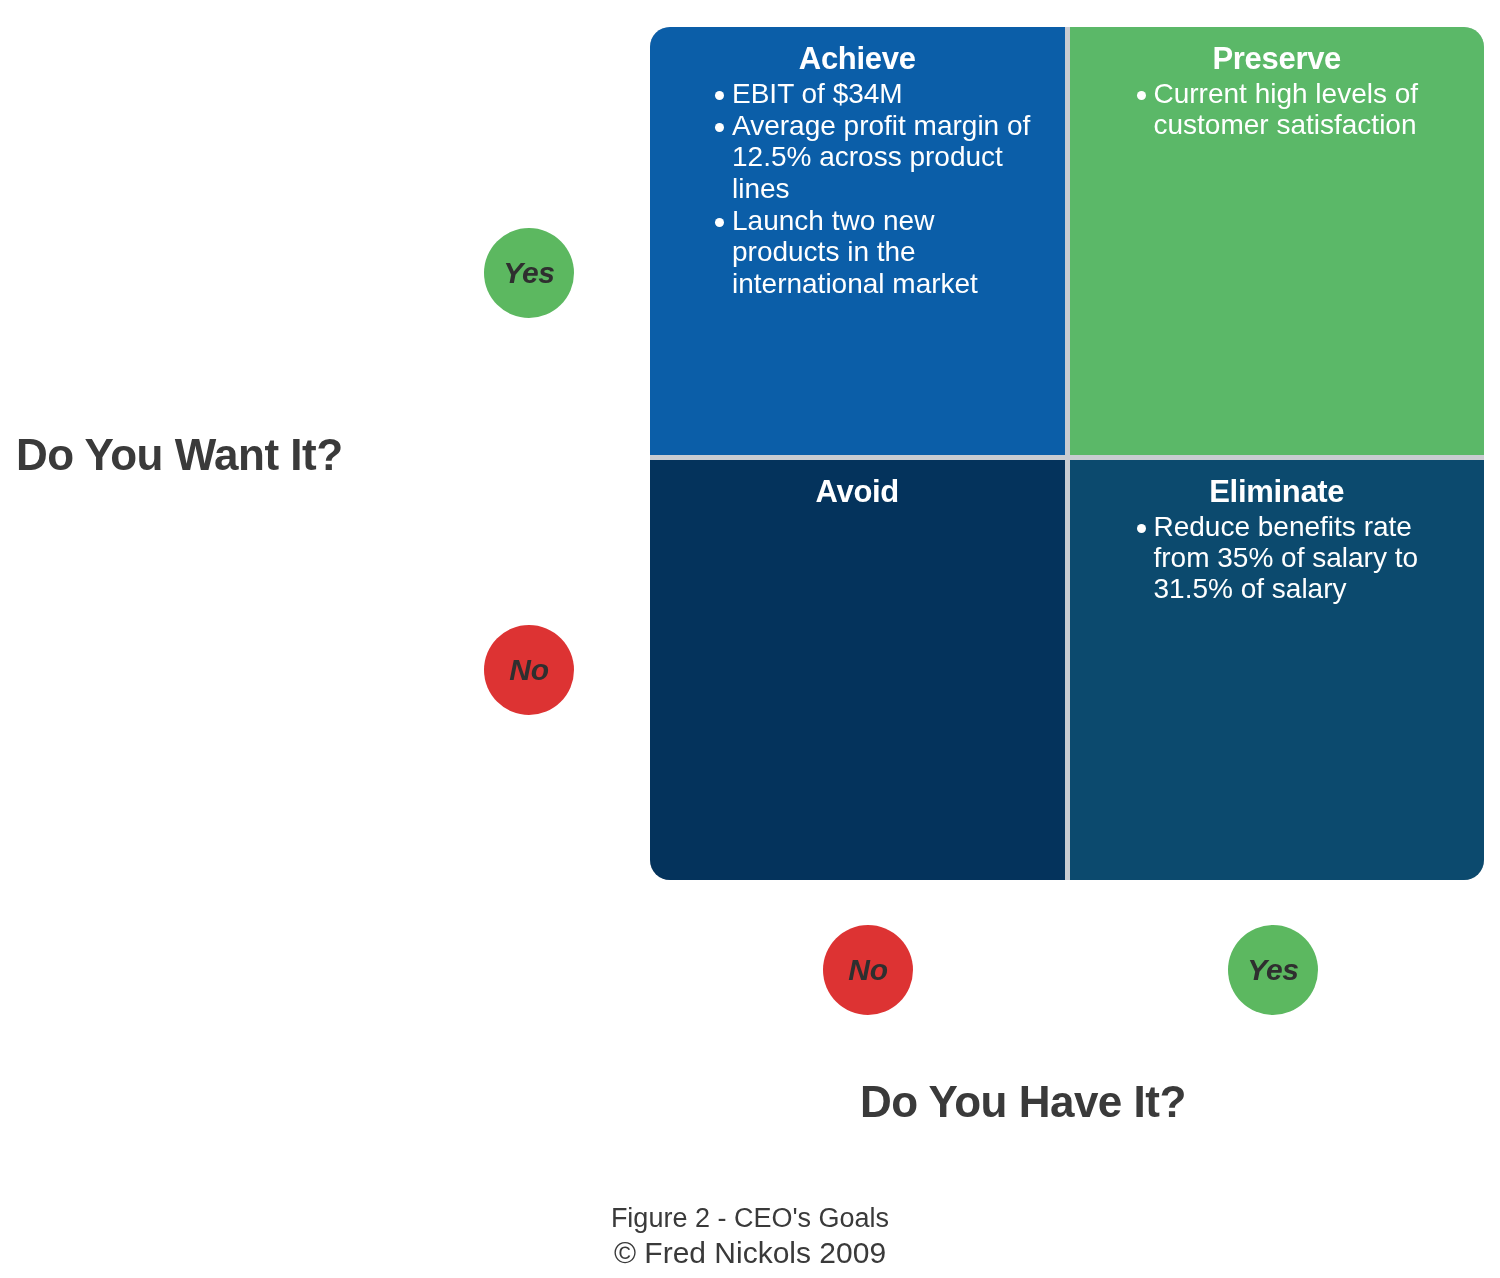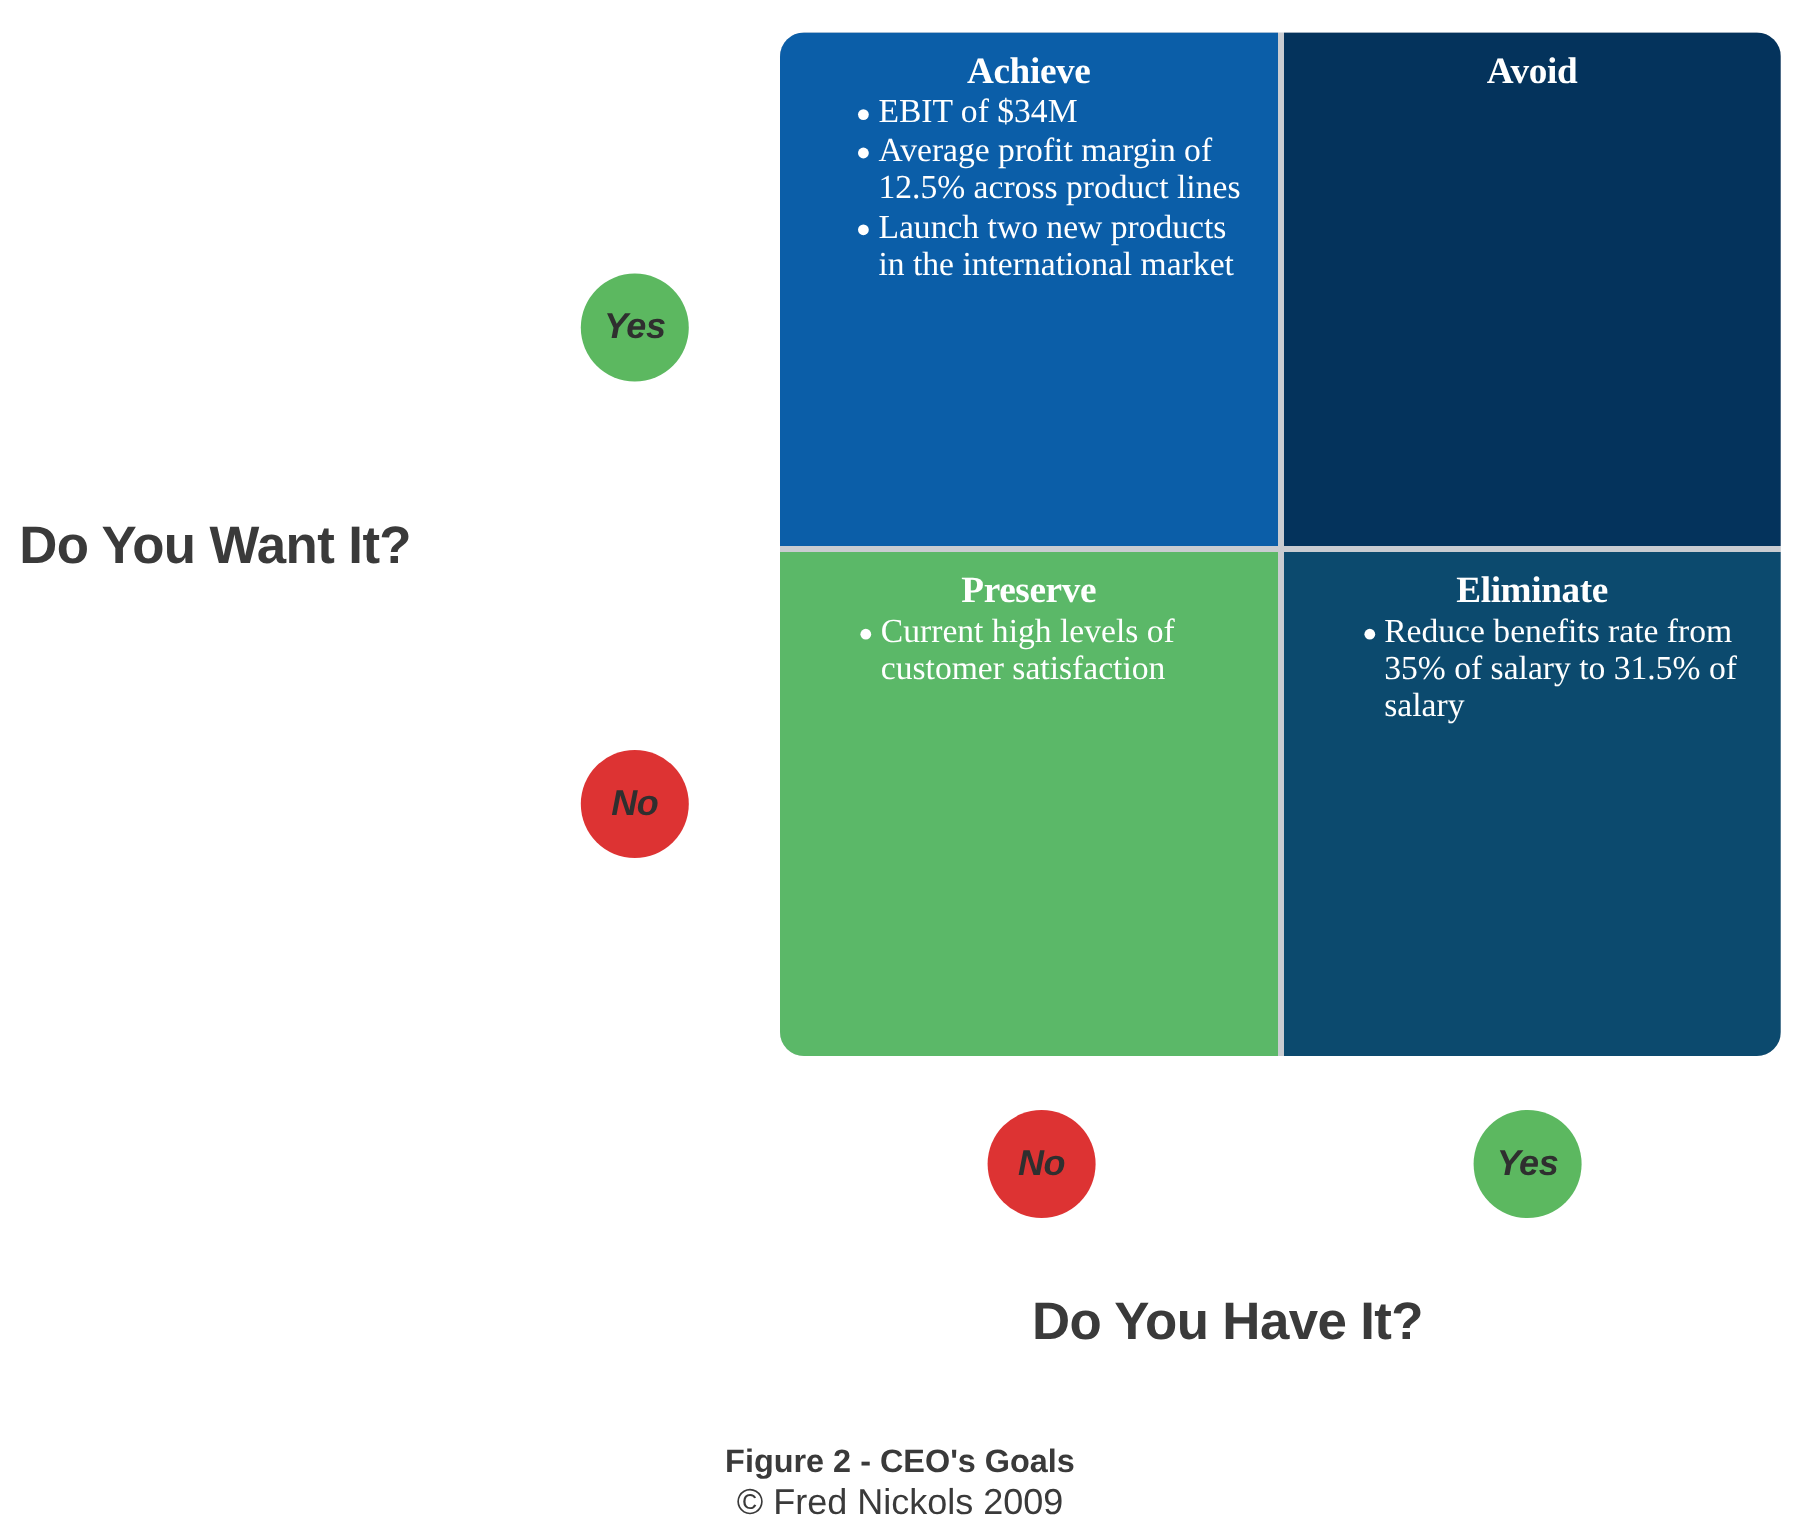--- a/index.html
+++ b/index.html
@@ -66,21 +66,20 @@
     top: 27px;
     width: 834px;
     height: 853px;
     display: grid;
     grid-template-columns: 1fr 1fr;
     grid-template-rows: 428px 1fr;
     gap: 5px;
     border-radius: 20px;
     overflow: hidden;
     background: #c9ccd1;
-    font-family: Liberation Serif, serif;
   }
   .quadrant {
     position: relative;
     padding: 16px 18px 10px 18px;
     box-sizing: border-box;
     color: #ffffff;
     overflow: hidden;
   }
   .quadrant.achieve   { background: #0b5ea8; }
   .quadrant.preserve  { background: #5bb868; }
@@ -127,21 +126,21 @@
     position: absolute;
     left: 0;
     top: 1203px;
     width: 1500px;
     text-align: center;
     line-height: 1.18;
   }
   #caption .cap-line1 {
     display: block;
     font-size: 27px;
-    font-weight: bold;
+    font-weight: normal;
     color: #3a3a3a;
   }
   #caption .cap-line2 {
     display: block;
     font-size: 30px;
     color: #3a3a3a;
   }
 </style>
 </head>
 <body>
@@ -160,30 +159,30 @@
 
   <div class="quadrant achieve">
     <div class="q-title">Achieve</div>
     <ul class="q-list">
       <li>EBIT of $34M</li>
       <li>Average profit margin of 12.5% across product lines</li>
       <li>Launch two new products in the international market</li>
     </ul>
   </div>
 
-  <div class="quadrant avoid">
-    <div class="q-title">Avoid</div>
-    <ul class="q-list"></ul>
-  </div>
-
   <div class="quadrant preserve">
     <div class="q-title">Preserve</div>
     <ul class="q-list">
       <li>Current high levels of customer satisfaction</li>
     </ul>
+  </div>
+
+  <div class="quadrant avoid">
+    <div class="q-title">Avoid</div>
+    <ul class="q-list"></ul>
   </div>
 
   <div class="quadrant eliminate">
     <div class="q-title">Eliminate</div>
     <ul class="q-list">
       <li>Reduce benefits rate from 35% of salary to 31.5% of salary</li>
     </ul>
   </div>
 
 </div>

